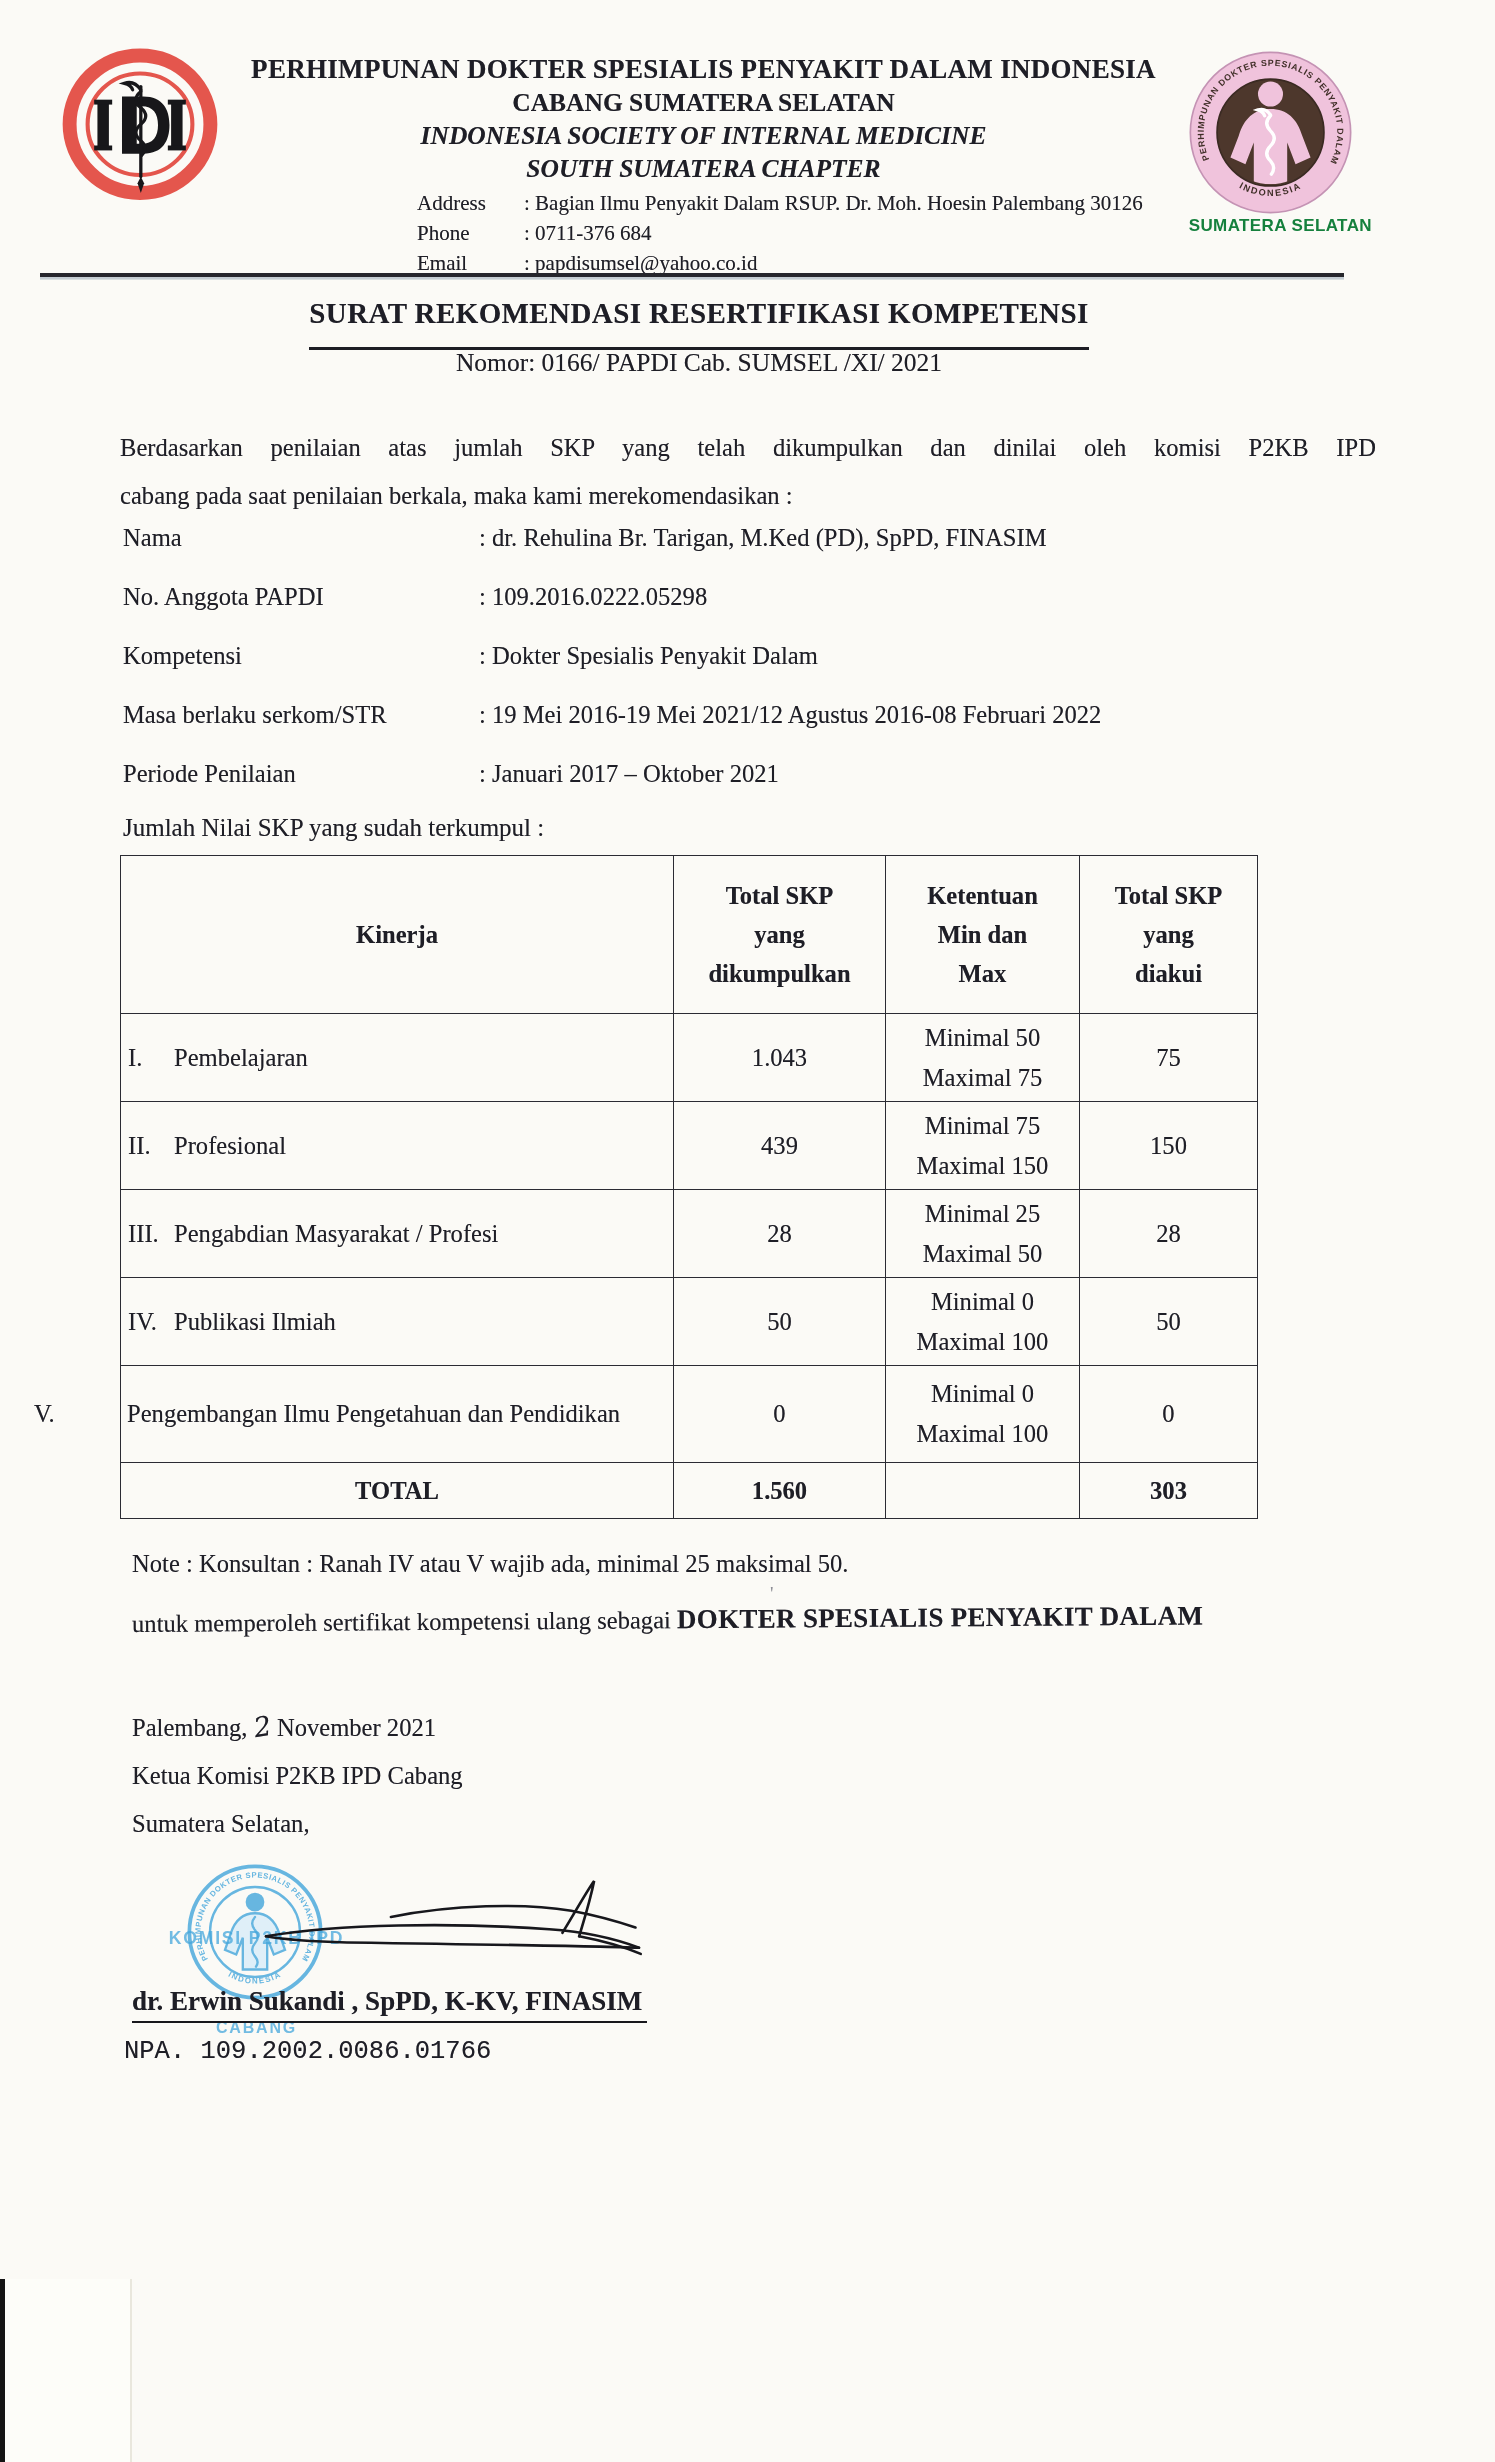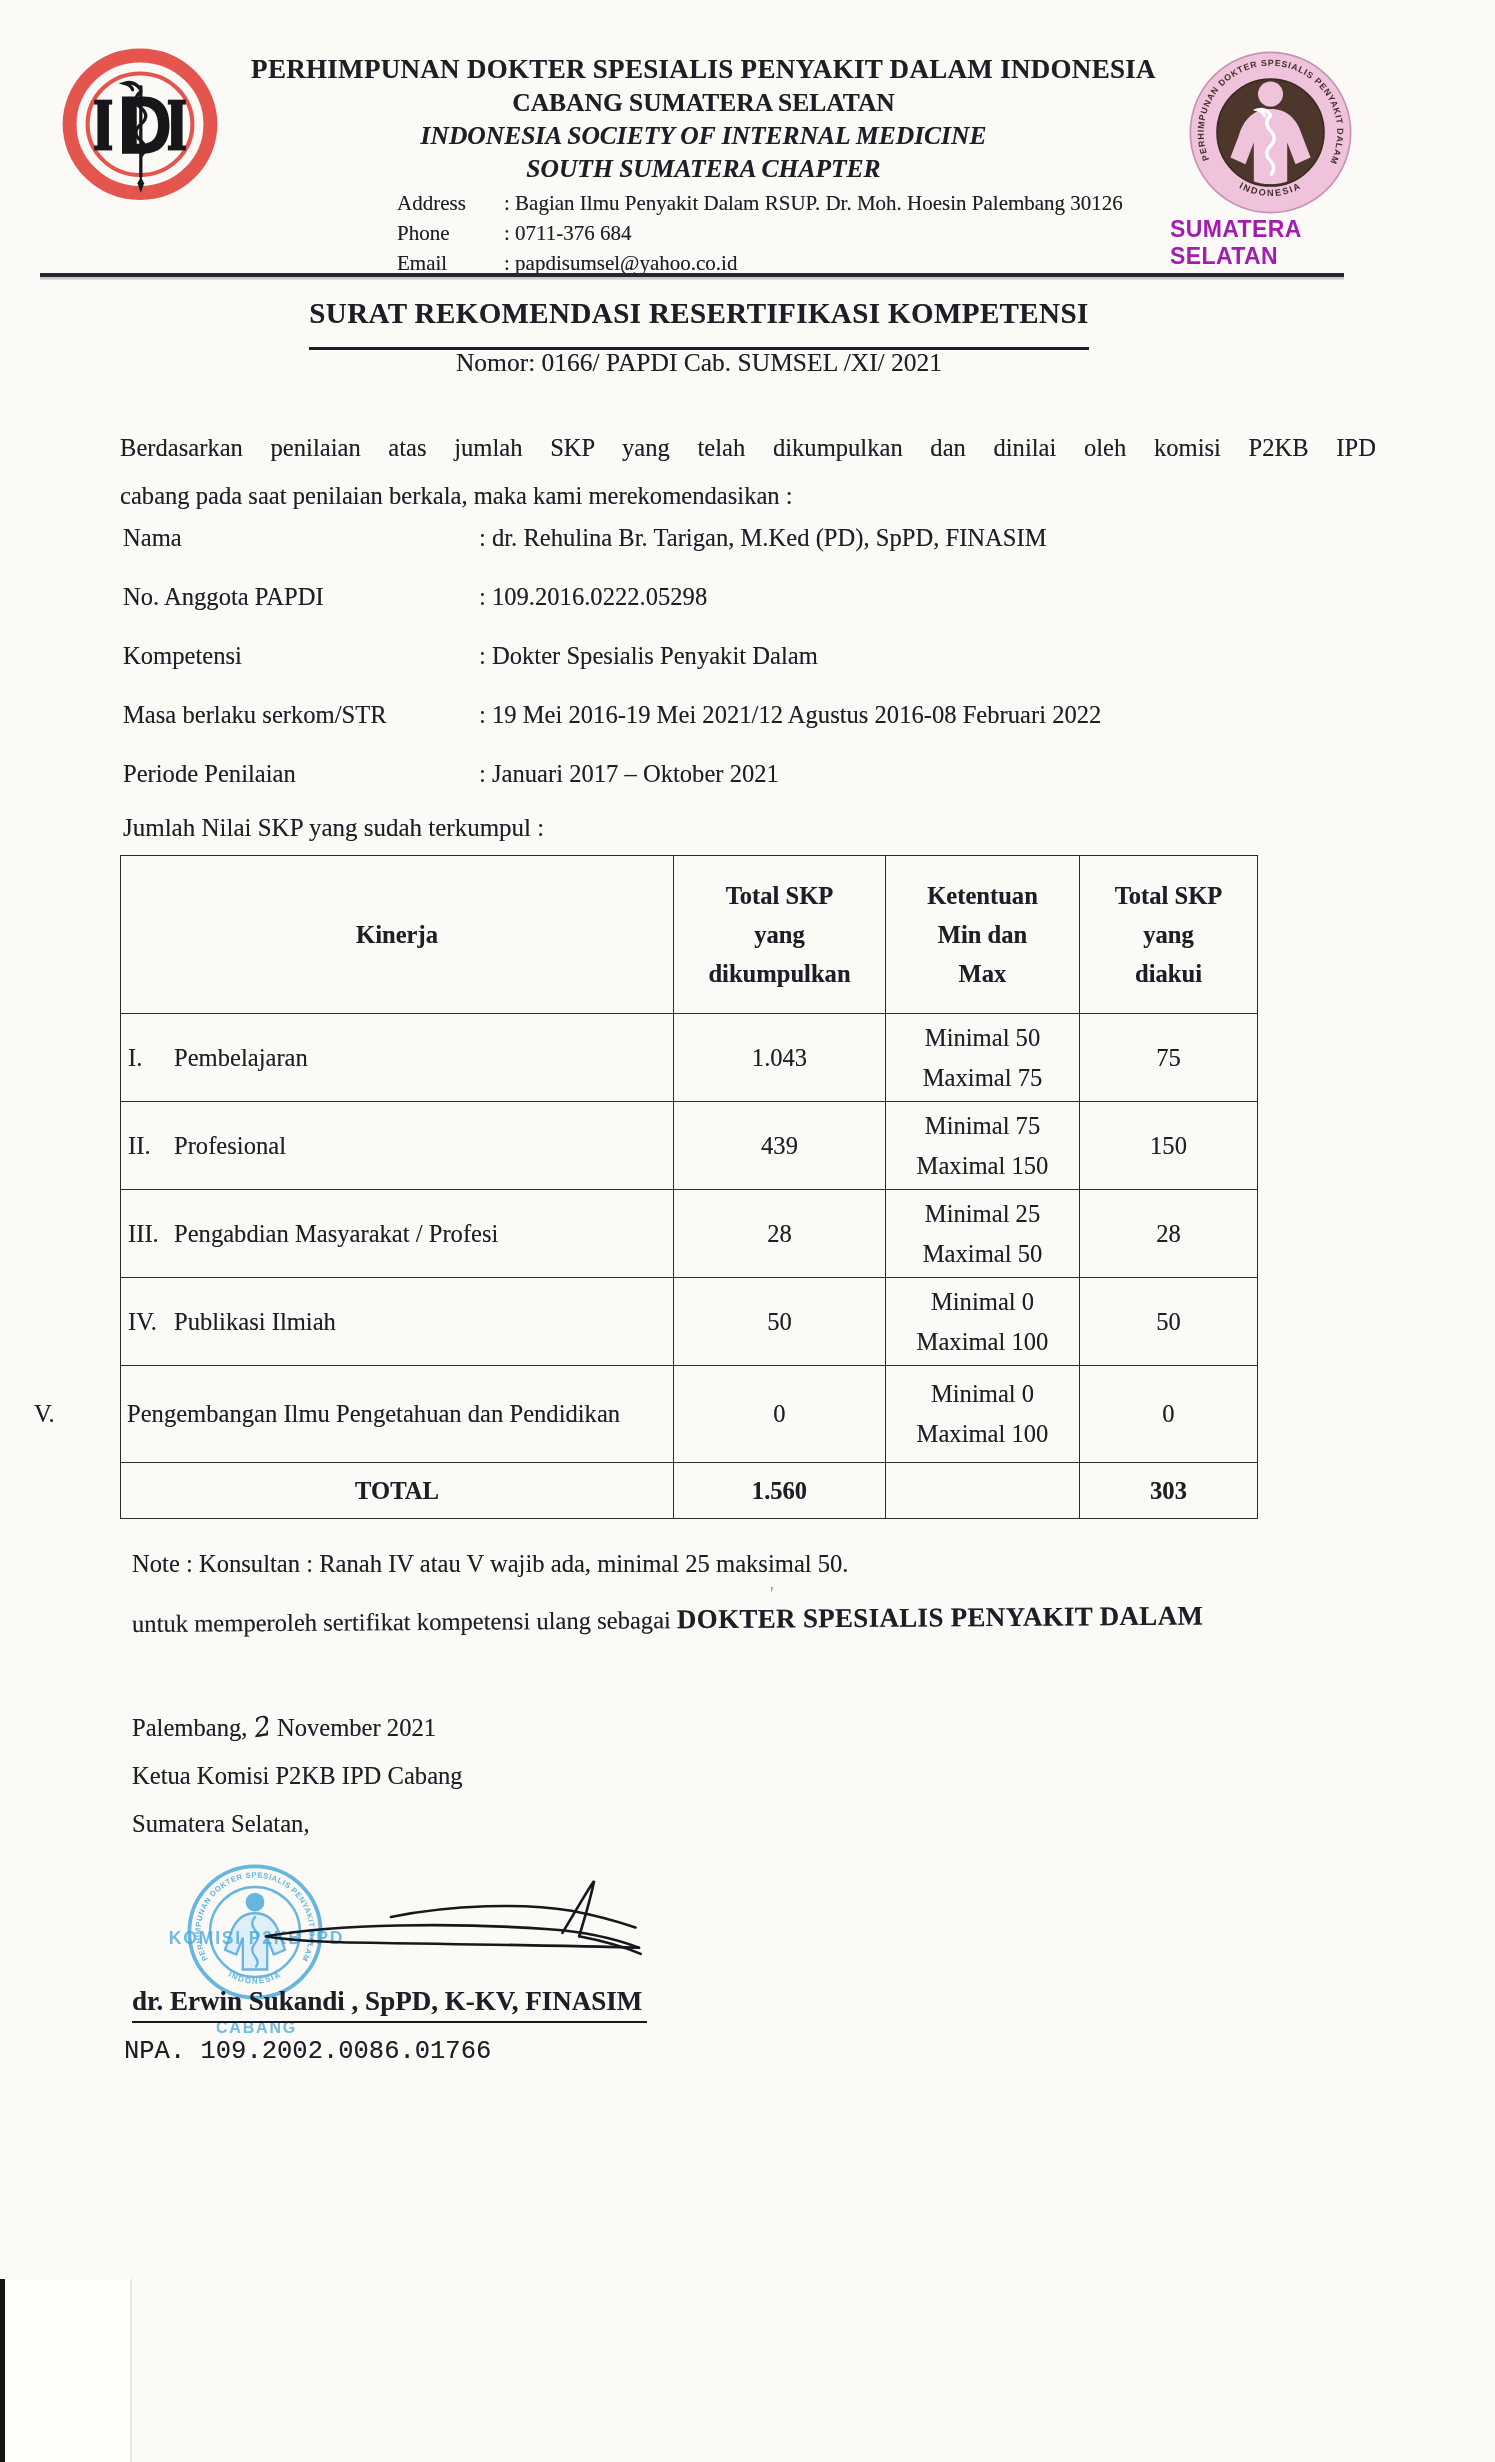--- a/index.html
+++ b/index.html
@@ -13,29 +13,29 @@
   .ink{text-shadow:0 0 0.5px rgba(25,25,35,.45);}
   .abs{position:absolute;}
 
   
   .org-block{left:202px;top:53px;width:1003px;text-align:center;}
   .org-line1{font-size:27px;font-weight:bold;line-height:33px;letter-spacing:0.3px;}
   .org-line2{font-size:25.5px;font-weight:bold;line-height:33px;}
   .org-line3,.org-line4{font-size:25.5px;font-weight:bold;font-style:italic;line-height:33px;}
   .contact-block{left:397px;top:188px;font-size:21px;}
   .contact-row{line-height:30px;white-space:nowrap;}
-  .contact-label{display:inline-block;width:107px;}
+  .contact-label{display:inline-block;width:107px;margin-left:20px;}
   .rule{left:40px;top:273px;width:1304px;height:4.4px;background:#26262c;box-shadow:0 2.6px 0 rgba(70,100,125,.30);}
 
   
   .idi-logo{left:58px;top:44px;}
   .papdi-logo{left:1187px;top:49px;}
-  .papdi-caption{left:1170px;top:216px;width:202px;text-align:left;
+  .papdi-caption{left:1170px;top:216px;width:202px;text-align:right;
     font-family:"Liberation Sans","DejaVu Sans",sans-serif;font-weight:bold;
-    font-size:23px;letter-spacing:0.4px;color:#a21caf;}
+    font-size:17px;letter-spacing:0.4px;color:#15803d;}
 
   
   .title-wrap{left:0;top:297px;width:1398px;text-align:center;}
   .title-text{display:inline-block;font-size:29px;font-weight:bold;letter-spacing:0.4px;
     border-bottom:3.5px solid #1d1d24;padding-bottom:17px;}
   .nomor{left:0;top:348px;width:1398px;text-align:center;font-size:25.5px;}
 
   
   .intro{left:120px;top:424px;width:1256px;font-size:24.6px;line-height:48px;}
   .just{text-align:justify;text-align-last:justify;}

